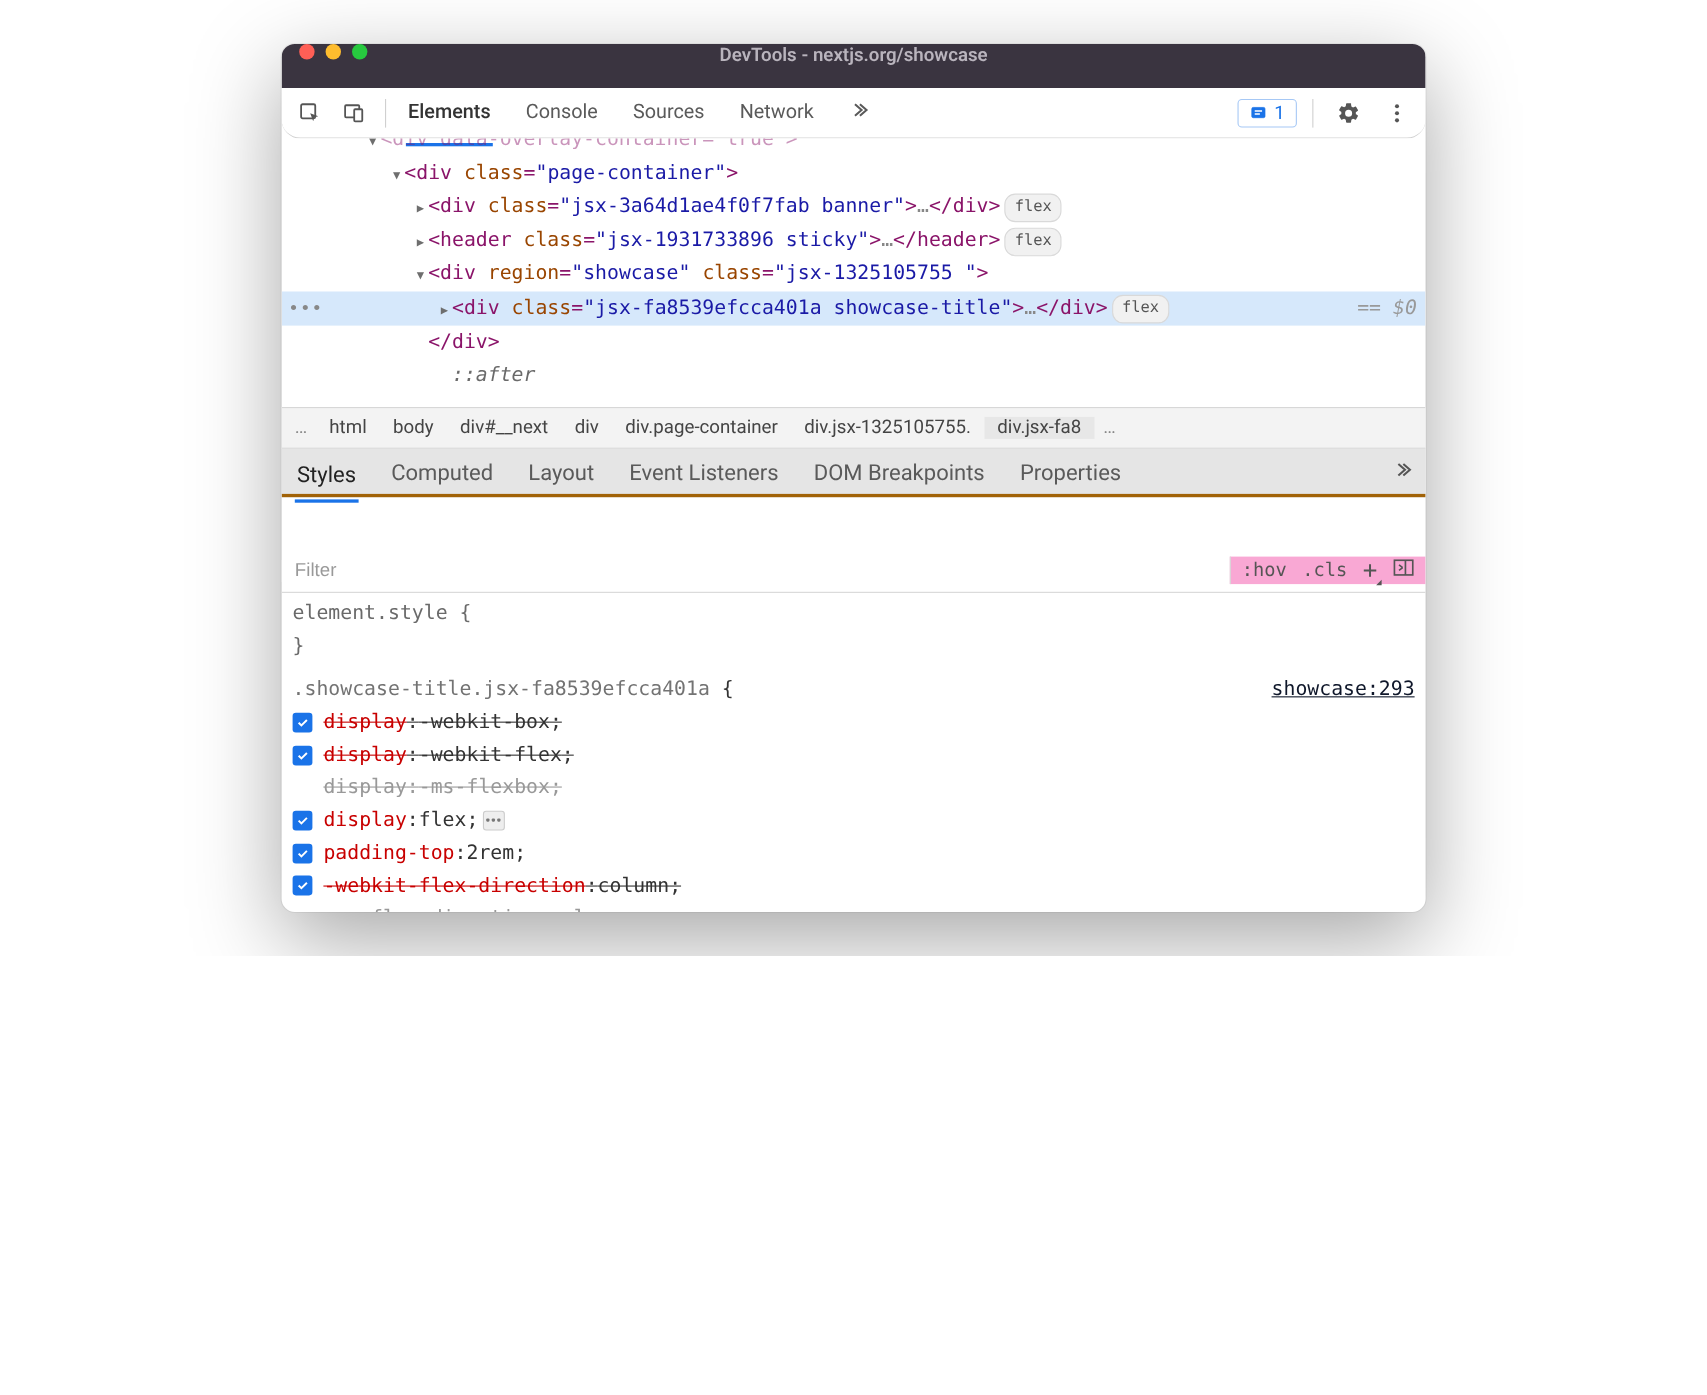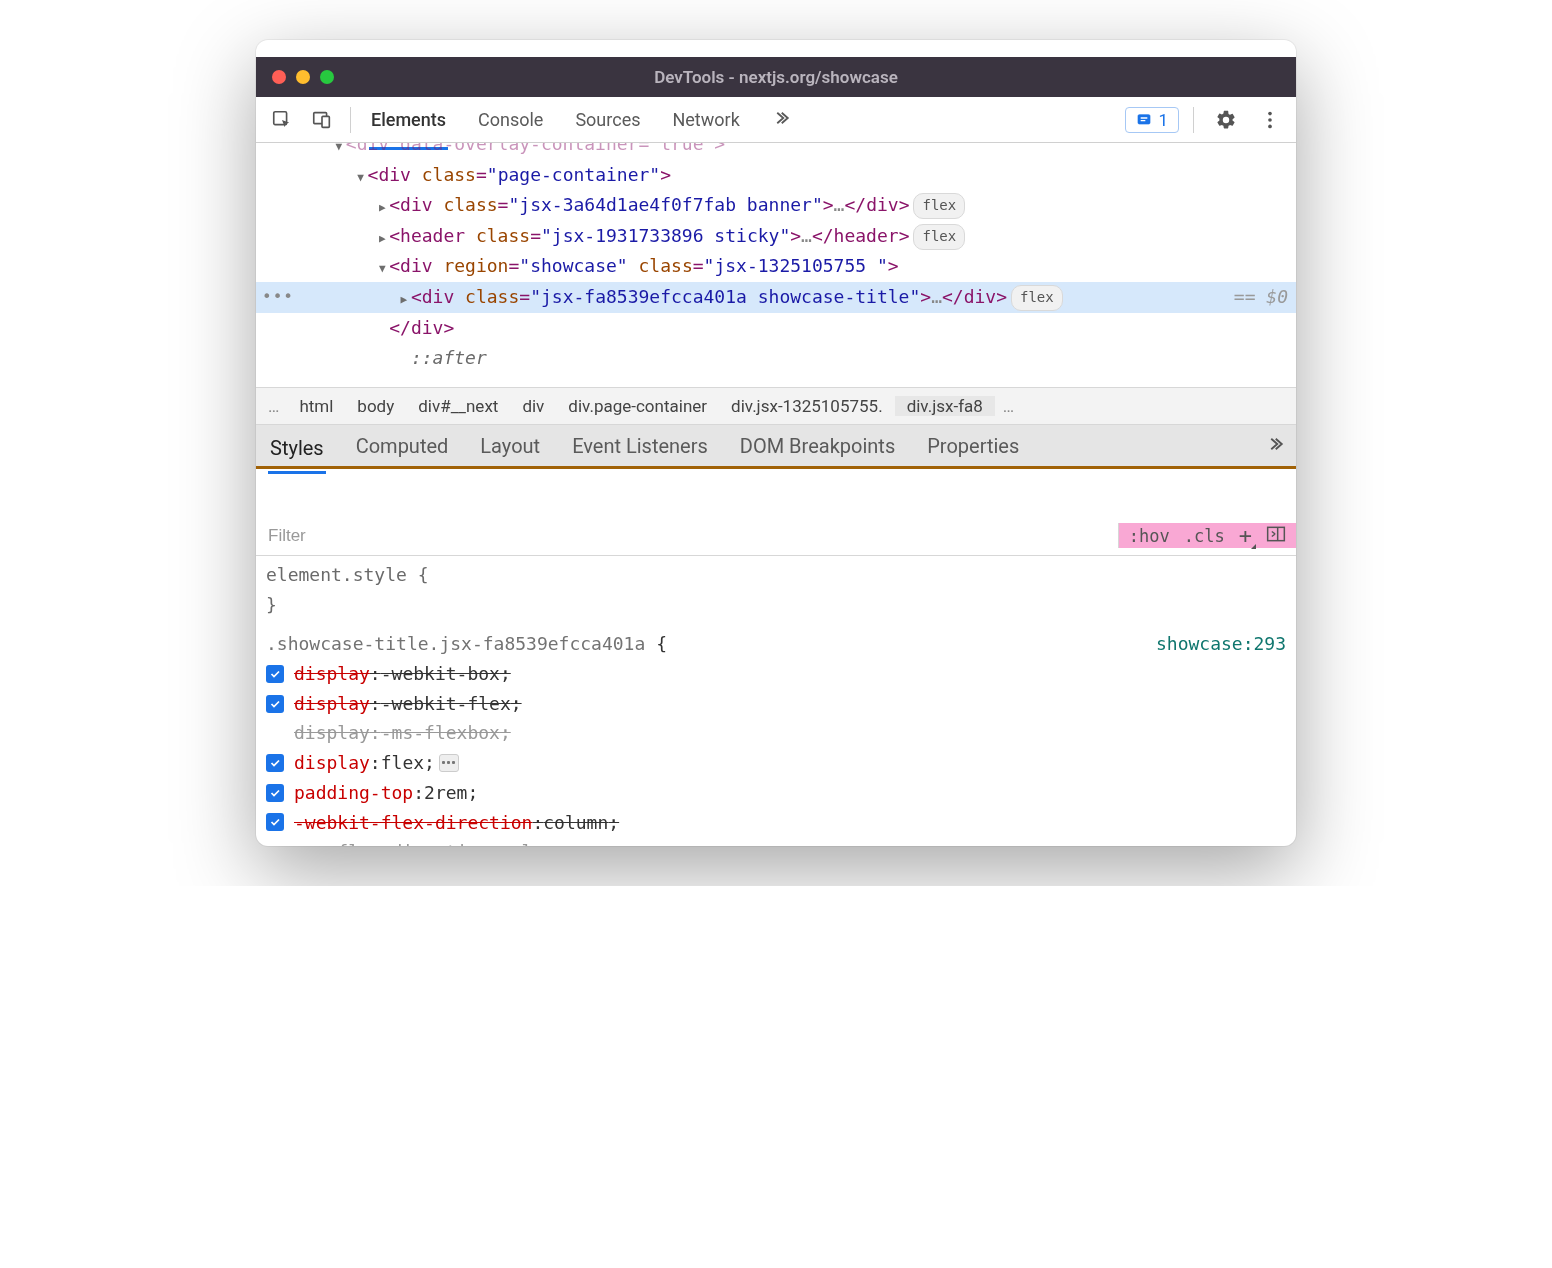--- a/index.html
+++ b/index.html
@@ -15,24 +15,23 @@
     width: 1040px;
     border-radius: 12px;
     overflow: hidden;
     background: #fff;
     box-shadow: 0 25px 80px rgba(0,0,0,0.35), 0 0 0 1px rgba(0,0,0,0.05);
   }
   .titlebar {
     height: 40px;
     background: #3a3440;
     display: flex;
-    align-items: center;
+    align-items: flex-start;
     position: relative;
     padding: 0 16px;
-    margin-top: 17px;
   }
   .traffic { display: flex; gap: 10px; }
   .dot { width: 14px; height: 14px; border-radius: 50%; }
   .dot.red { background: #ff5f56; }
   .dot.yellow { background: #ffbd2e; }
   .dot.green { background: #27c93f; }
   .title-text {
     position: absolute; left: 0; right: 0;
     text-align: center;
     color: #b9b4bd;
@@ -42,20 +41,21 @@
   }
   .toolbar {
     height: 46px;
     display: flex;
     align-items: center;
     border-bottom: 1px solid #d0d0d0;
     padding: 0 8px;
     gap: 4px;
     font-size: 18px;
     color: #555;
+    border-radius: 17px;
   }
   .tool-icon {
     width: 36px; height: 36px;
     display: flex; align-items: center; justify-content: center;
     color: #555;
   }
   .vdiv { width: 1px; height: 26px; background: #d0d0d0; margin: 0 6px; }
   .tabs-group { display: flex; gap: 28px; margin-left: 8px; }
   .tab-item { cursor: pointer; padding: 8px 2px; color: #5a5a5a; }
   .tab-item.active { color: #333; font-weight: 500; border-bottom: 3px solid #1a73e8; margin-bottom: -11px; padding-bottom: 11px; }
@@ -178,21 +178,21 @@
     font-family: "SF Mono", Menlo, Consolas, monospace;
     font-size: 18px;
     line-height: 1.65;
     padding: 4px 10px 10px 10px;
     color: #333;
     height: 290px;
     overflow: hidden;
   }
   .rule-head { color: #6a6a6a; }
   .rule-sel { color: #737373; }
-  .rule-src { float: right; color: #0f766e; }
+  .rule-src { float: right; text-decoration: underline; color: #0f172a; }
   .decl { display: flex; align-items: center; }
   .decl .cb {
     width: 18px; height: 18px;
     border-radius: 3px;
     background: #1a73e8;
     display: inline-flex; align-items: center; justify-content: center;
     margin-right: 10px;
     flex-shrink: 0;
   }
   .decl .cb svg { stroke: #fff; }

